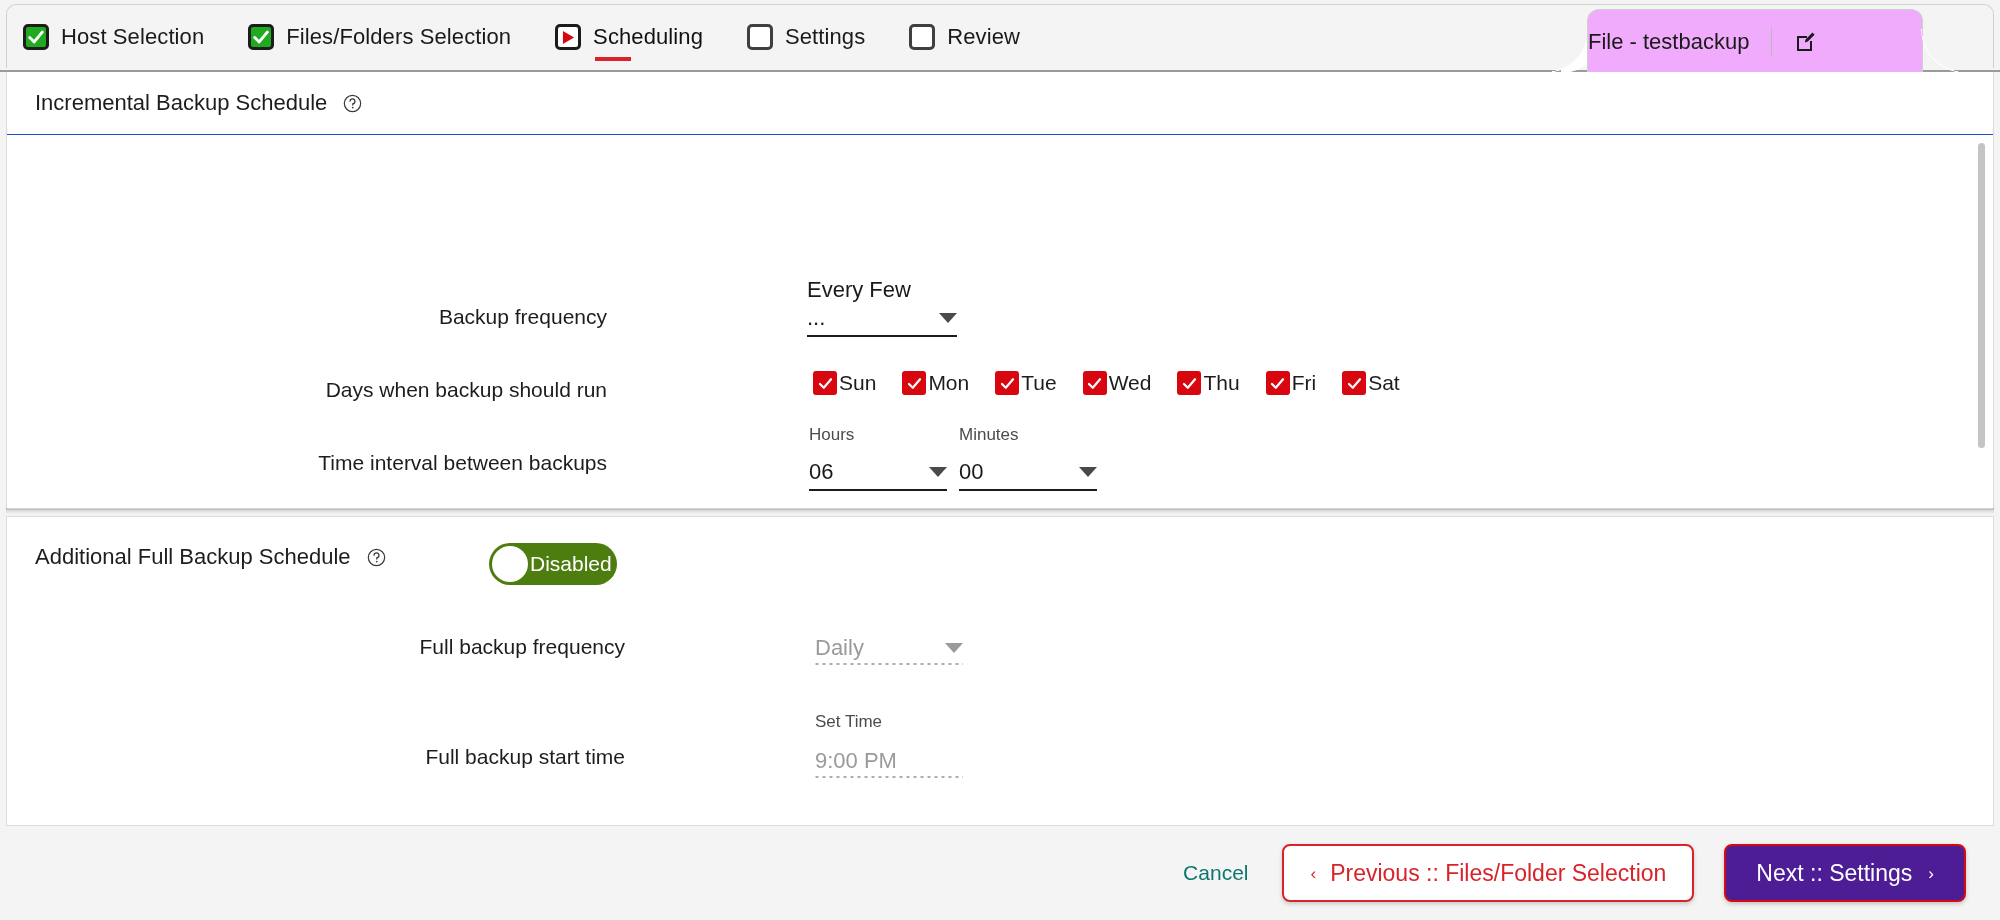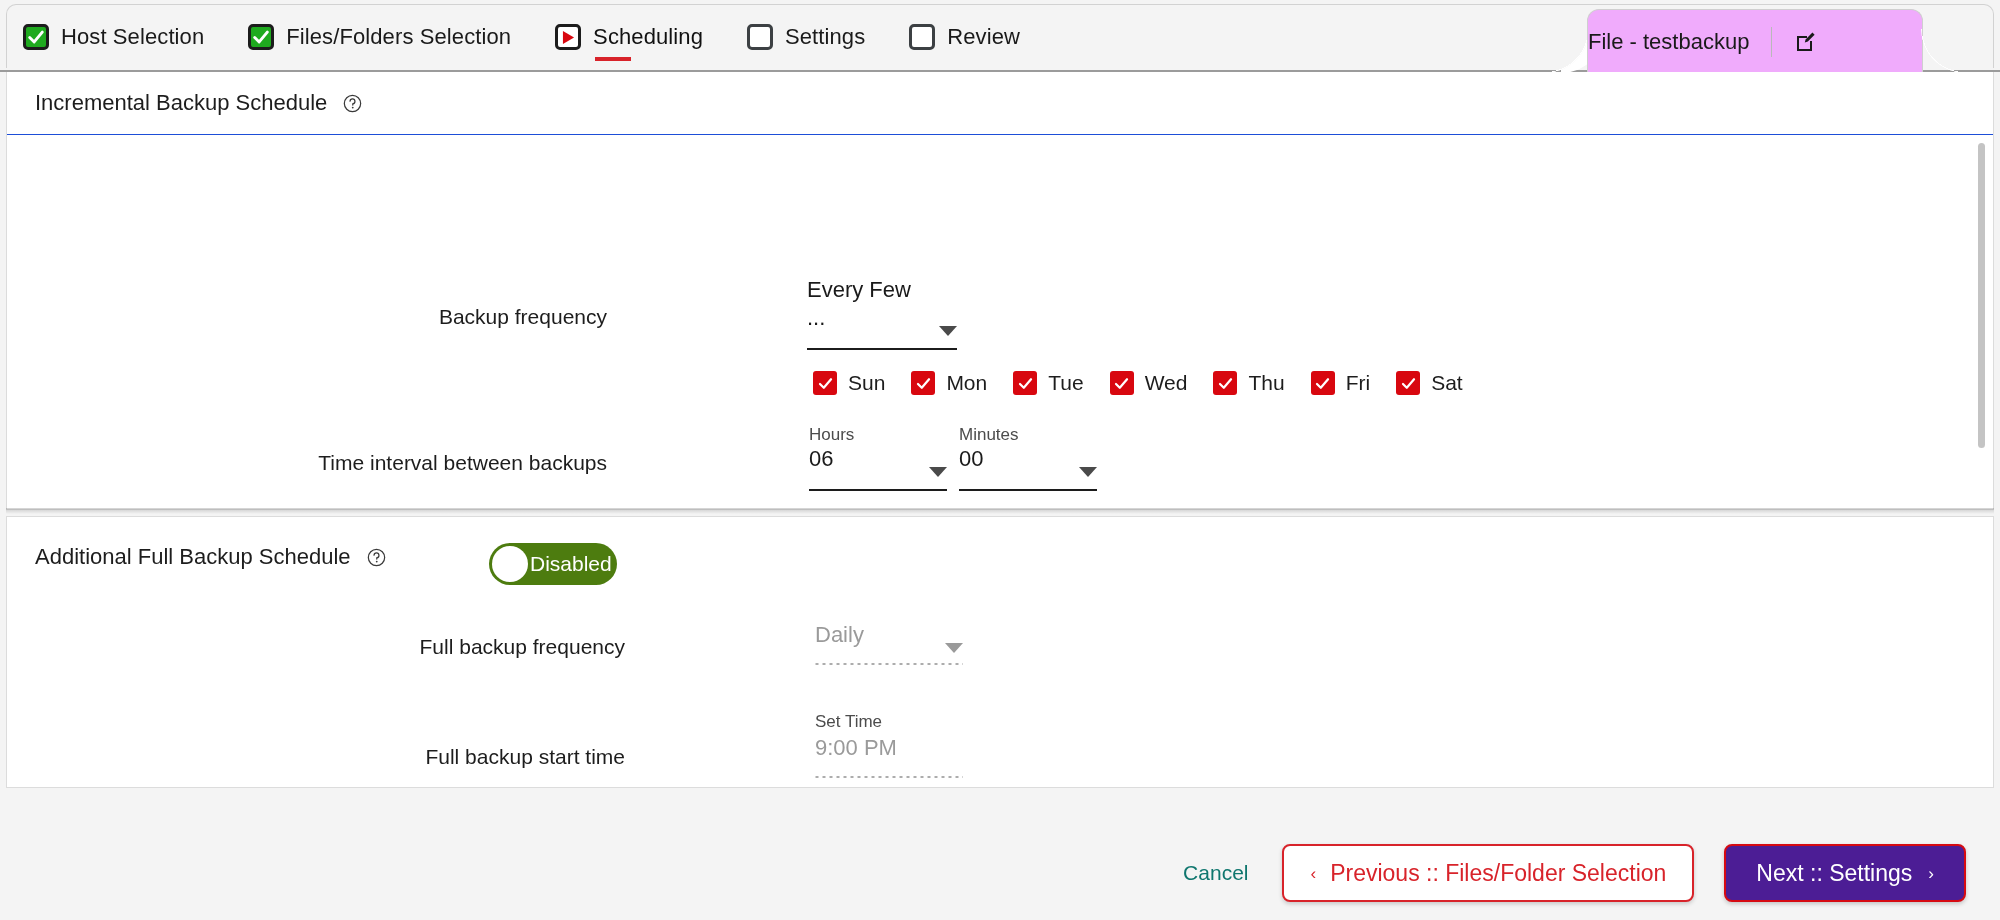--- a/index.html
+++ b/index.html
@@ -137,21 +137,21 @@
   
   .panel {
     position: absolute;
     left: 6px;
     width: 1988px;
     background: #ffffff;
     border: 1px solid #dcdcdc;
     border-top: none;
   }
   #panel-incremental { top: 72px; height: 438px; }
-  #panel-full        { top: 516px; height: 272px; border-top: 1px solid #dcdcdc; }
+  #panel-full        { top: 516px; height: 310px; border-top: 1px solid #dcdcdc; }
 
   .panel-shadow-bottom {
     position: absolute; left: 6px; width: 1988px; height: 6px;
     background: linear-gradient(to bottom, rgba(0,0,0,.18), rgba(0,0,0,0));
   }
 
   .section-head {
     position: relative;
     height: 63px;
     display: flex; align-items: center;
@@ -200,21 +200,21 @@
     display: inline-flex;
     align-items: flex-end;
     justify-content: space-between;
     height: 42px;
     border-bottom: 2px solid #1c1c1c;
     cursor: pointer;
   }
   .sel-value {
     font-size: 22px; color: #1a1a1a;
     line-height: 28px;
-    padding-bottom: 16px;
+    padding-bottom: 3px;
   }
   .caret { margin: 0 0 12px 14px; width: 0; height: 0;
     border-left: 9px solid transparent;
     border-right: 9px solid transparent;
     border-top: 10px solid #4a4a4a; }
 
   .sel.disabled { border-bottom: none; background-image: linear-gradient(to right, #adadad 50%, rgba(255,255,255,0) 0%); background-position: bottom; background-size: 7px 2px; background-repeat: repeat-x; cursor: default; }
   .sel.disabled .sel-value { color: #9a9a9a; }
   .sel.disabled .caret { border-top-color: #9a9a9a; }
 
@@ -229,21 +229,21 @@
   .days { display: flex; align-items: center; }
   .day { display: flex; align-items: center; margin-right: 26px; cursor: pointer; }
   .day-box {
     width: 24px; height: 24px;
     background: #d8070f;
     border-radius: 3px;
     display:flex; align-items:center; justify-content:center;
     flex: 0 0 auto;
   }
   .day-box svg { width: 17px; height: 17px; display:block; }
-  .day-label { font-size: 21px; color: #1d1d1d; margin-left: 11px; }
+  .day-label { font-size: 21px; color: #1d1d1d; margin-left: 2px; }
 
   
   .toggle {
     position: absolute;
     width: 128px; height: 42px;
     border-radius: 21px;
     background: #4d7c0f;
     display: flex; align-items: center;
     cursor: pointer;
   }
@@ -389,20 +389,21 @@
       </div>
 
       <div class="row-label" style="left:200px; top:170px; width:400px;">Backup frequency</div>
       <div class="field" style="left:800px; top:148px;">
         <div class="sel" style="width:150px;">
           <span class="sel-value">Every Few ...</span>
           <span class="caret"></span>
         </div>
       </div>
 
+      <div class="row-label" style="left:200px; top:243px; width:400px;">Days when backup should run</div>
       <div class="field" style="left:806px; top:236px;">
         <div class="days" id="days-list">
             <div class="day">
               <span class="day-box">
                 <svg viewBox="0 0 20 20">
                   <path d="M3.5 10.5 L8 15 L16.5 5" stroke="#fff" stroke-width="2.6" fill="none" stroke-linecap="round" stroke-linejoin="round"></path>
                 </svg>
               </span>
               <span class="day-label">Sun</span>
             </div>

